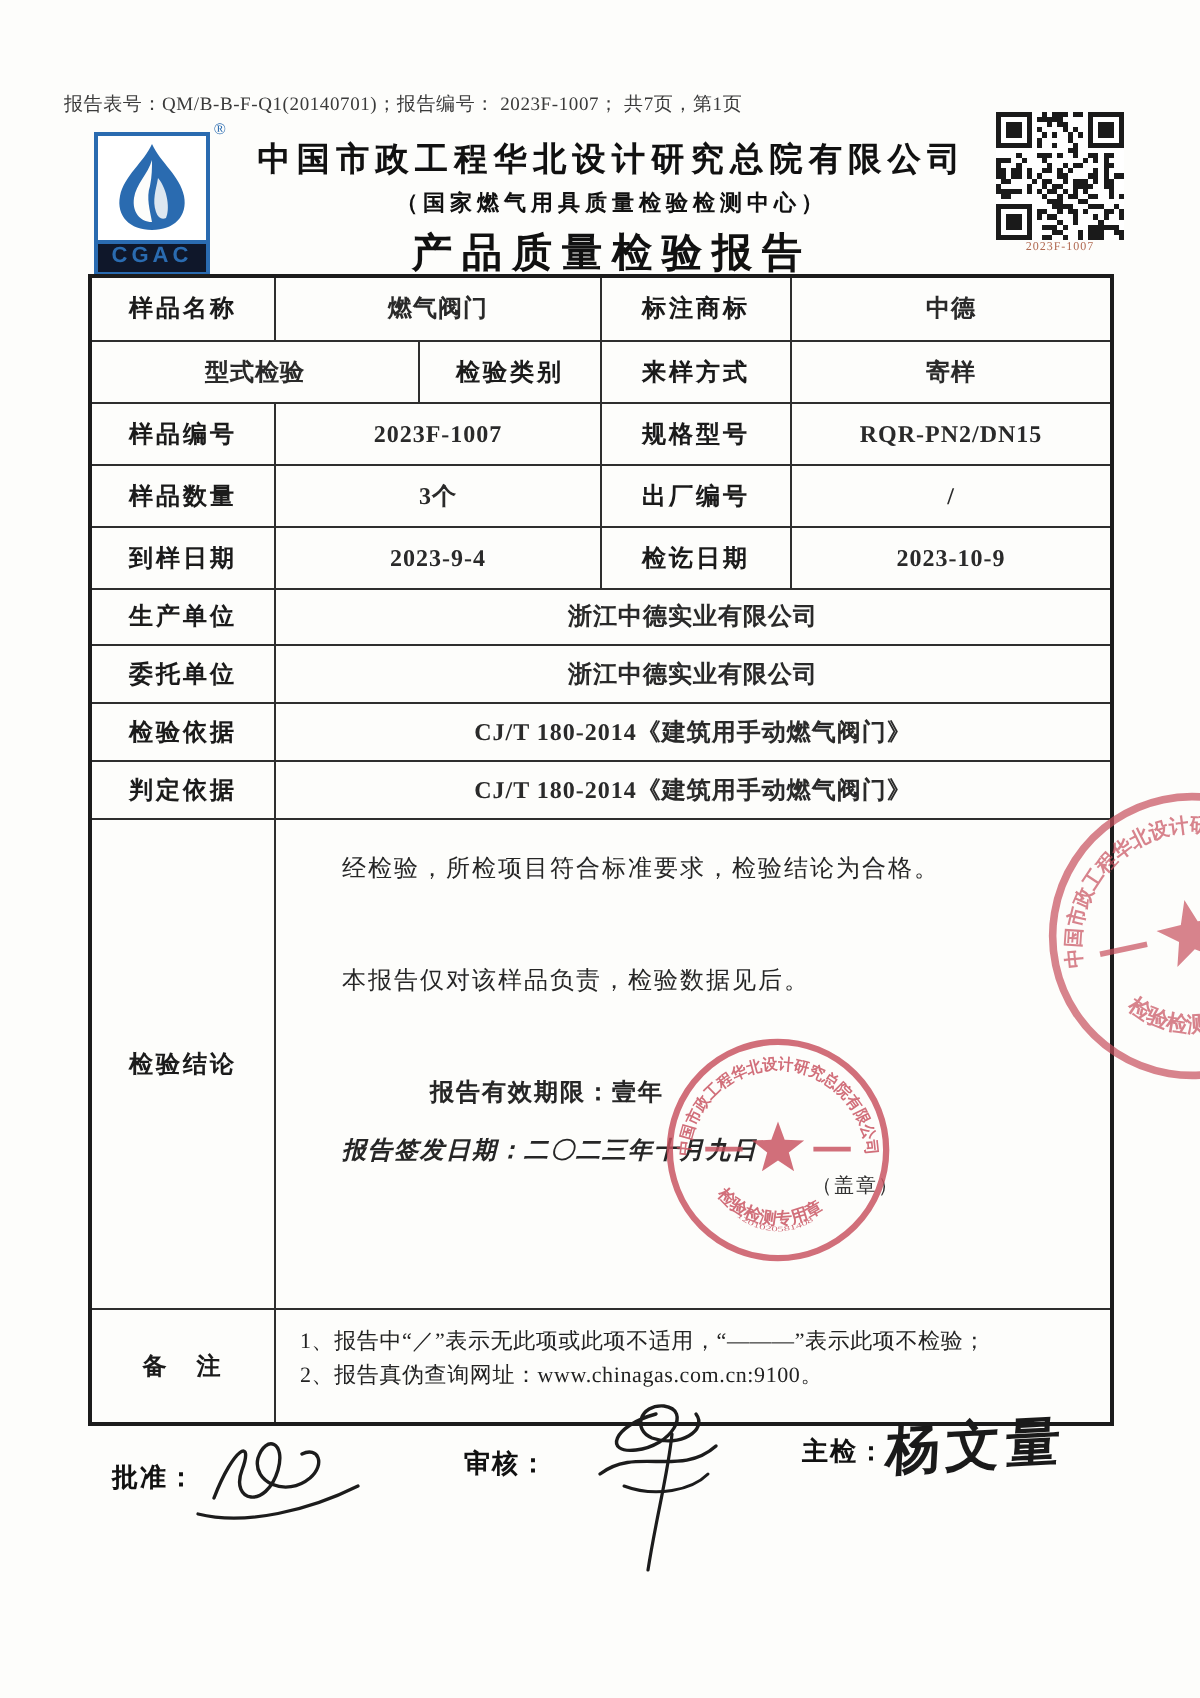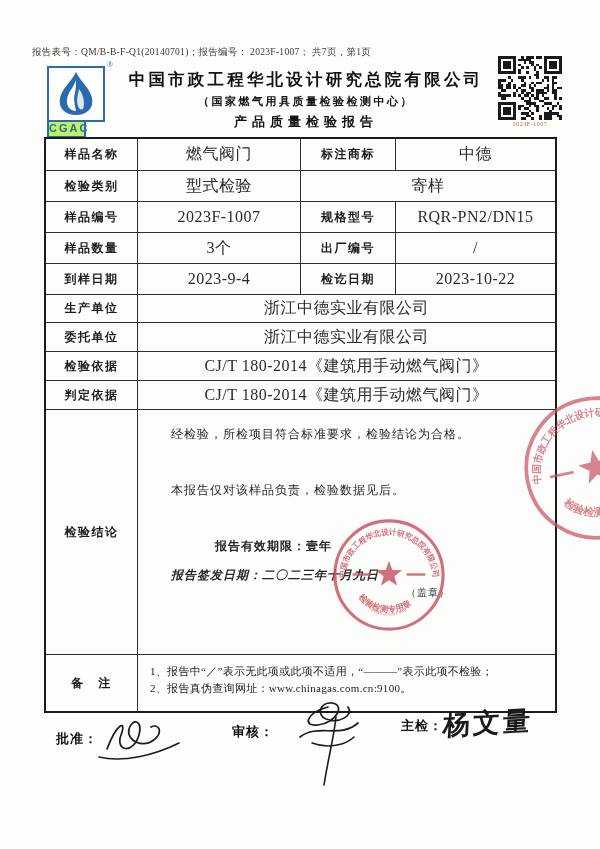--- a/index.html
+++ b/index.html
@@ -9,42 +9,42 @@
     position:relative; width:600px; height:849px; margin:0 auto;
     background:#fdfdfb; overflow:hidden; color:#222;padding-left:33px;
   }
   
   .meta-line { position:absolute; left:32px; top:46px; font-size:9.5px; color:#3a3a3a; letter-spacing:.3px; }
 
   
   .logo { position:absolute; left:47px; top:66px; width:62px; }
   .logo-box { width:58px; height:56px; border:2px solid #2a6bb0; display:flex; align-items:center; justify-content:center; background:#fff; }
   .logo-reg { position:absolute; right:-4px; top:-6px; font-size:8px; color:#2a6bb0; }
-  .logo-cgac { width:39px; height:16px; border:2px solid #2a6bb0; border-top:none; text-align:center;
-    font-family:"Liberation Sans","DejaVu Sans",sans-serif; font-size:11px; font-weight:bold; color:#2a6bb0; letter-spacing:2px; line-height:13px; background:#bef264;}
+  .logo-cgac { width:58px; height:16px; border:2px solid #2a6bb0; border-top:none; text-align:center;
+    font-family:"Liberation Sans","DejaVu Sans",sans-serif; font-size:11px; font-weight:bold; color:#2a6bb0; letter-spacing:2px; line-height:13px; background:#0f172a;}
 
   
   .header { position:absolute; left:112px; top:69px; width:388px; text-align:center; color:#111; }
   .h-line1 { font-size:16.5px; font-weight:bold; letter-spacing:3.2px; white-space:nowrap; }
   .h-line2 { font-size:11px; font-weight:bold; letter-spacing:2.5px; margin-top:3px; white-space:nowrap; }
-  .h-line3 { font-size:13px; font-weight:bold; letter-spacing:5px; margin-top:4px; }
+  .h-line3 { font-size:20px; font-weight:bold; letter-spacing:5px; margin-top:4px; }
 
   
   .qr { position:absolute; right:38px; top:56px; width:64px; text-align:center; }
   .qr svg { display:block; }
   .qr-caption { font-size:6px; color:#b0684f; margin-top:1px; letter-spacing:.5px; }
 
   
   .tbl { position:absolute; left:44px; top:137px; width:513px; border:2.5px solid #1c1c1c; }
   .row { display:flex; border-top:1px solid #2e2e2e; }
   .row:first-child { border-top:none; }
   .c { display:flex; align-items:center; justify-content:center; border-left:1px solid #2e2e2e; overflow:hidden; }
   .c:first-child { border-left:none; }
   .lab { font-weight:bold; font-size:12px; letter-spacing:1.5px; color:#1b1b1b; }
-  .val { font-size:16px; color:#2a2a2a; letter-spacing:.5px; }
+  .val { font-size:12px; color:#2a2a2a; letter-spacing:.5px;font-weight:bold; }
   .w1 { width:91px; } .w2 { width:163px; } .w3 { width:95px; } .w4 { flex:1; }
   .wv { flex:1; }
   .h31 { height:31px; } .h28 { height:28px; } .h29 { height:29px; }
   .hconc { height:245px; } .hrem { height:57px; }
   .conc-cell { position:relative; display:block; }
   .conc-line { position:absolute; left:33px; font-size:12px; letter-spacing:1px; color:#262626; white-space:nowrap; }
   .cl1 { top:16px; } .cl2 { top:72px; }
   .cl3 { top:128px; font-weight:bold;margin-left:44px; } .cl4 { top:157px; font-weight:bold;font-style:italic; }
   .seal-hint { position:absolute; left:268px; top:176px; font-size:10px; color:#333; letter-spacing:1px; }
   .stamp-main { position:absolute; left:192px; top:106px; width:118px; height:118px; opacity:.82; }
@@ -290,41 +290,42 @@
   </div>
 
   <div class="tbl">
     <div class="row h31">
       <div class="c w1 lab">样品名称</div>
       <div class="c w2 val">燃气阀门</div>
       <div class="c w3 lab">标注商标</div>
       <div class="c w4 val">中德</div>
     </div>
     <div class="row h31">
+      <div class="c w2 val">型式检验</div>
       <div class="c w1 lab">检验类别</div>
-      <div class="c w2 val">型式检验</div>
+      <div class="c w3 lab">来样方式</div>
       <div class="c w4 val">寄样</div>
     </div>
     <div class="row h31">
       <div class="c w1 lab">样品编号</div>
       <div class="c w2 val">2023F-1007</div>
       <div class="c w3 lab">规格型号</div>
       <div class="c w4 val">RQR-PN2/DN15</div>
     </div>
     <div class="row h31">
       <div class="c w1 lab">样品数量</div>
       <div class="c w2 val">3个</div>
       <div class="c w3 lab">出厂编号</div>
       <div class="c w4 val">/</div>
     </div>
     <div class="row h31">
       <div class="c w1 lab">到样日期</div>
       <div class="c w2 val">2023-9-4</div>
       <div class="c w3 lab">检讫日期</div>
-      <div class="c w4 val">2023-10-22</div>
+      <div class="c w4 val">2023-10-9</div>
     </div>
     <div class="row h28">
       <div class="c w1 lab">生产单位</div>
       <div class="c wv val">浙江中德实业有限公司</div>
     </div>
     <div class="row h29">
       <div class="c w1 lab">委托单位</div>
       <div class="c wv val">浙江中德实业有限公司</div>
     </div>
     <div class="row h29">

